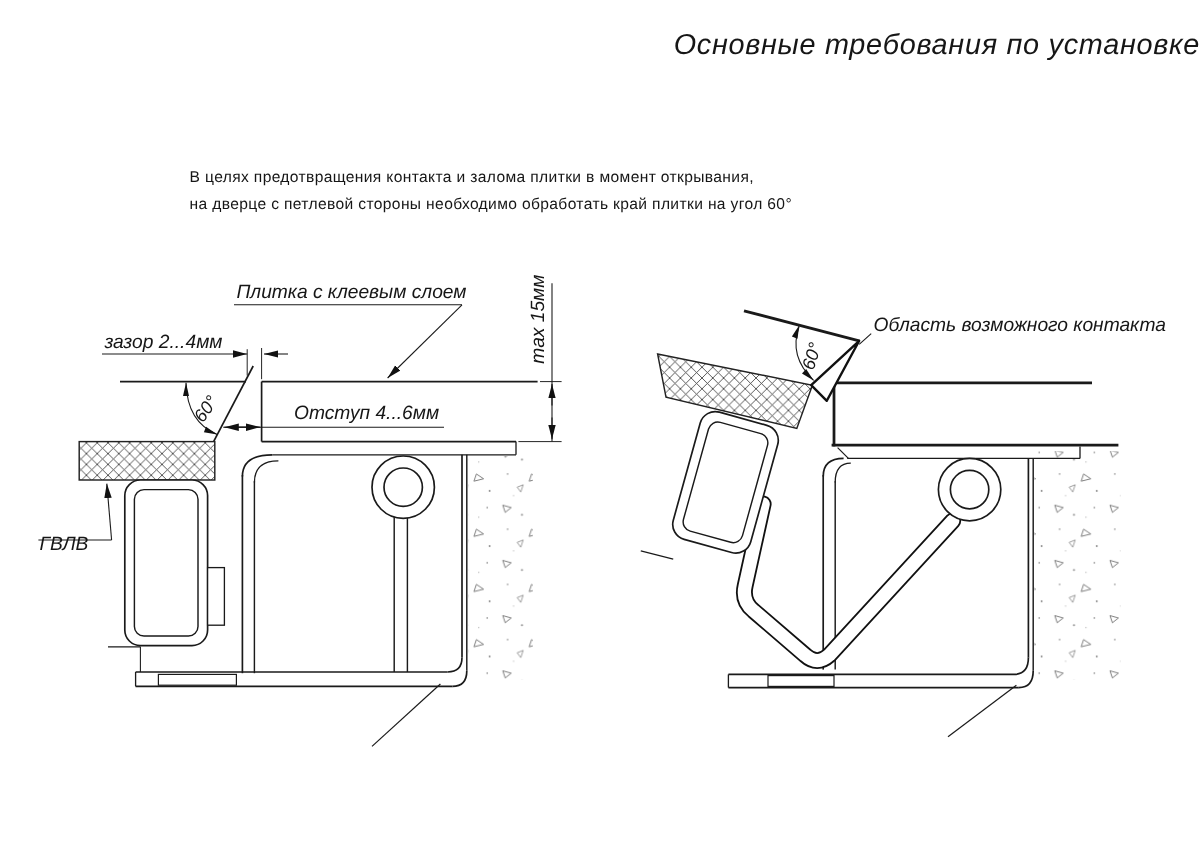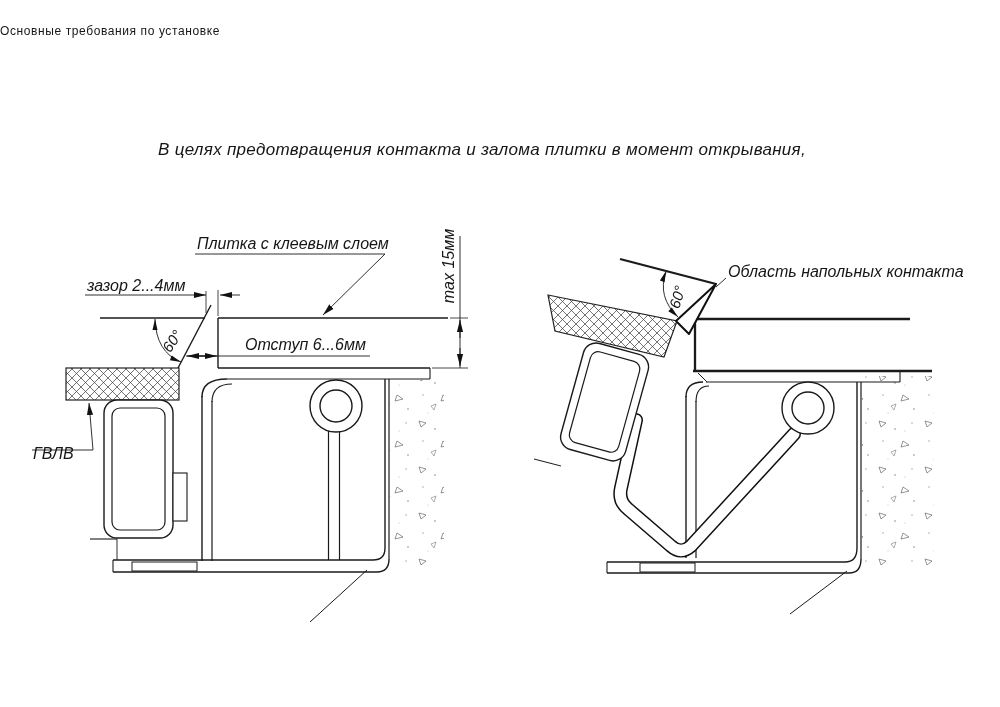--- a/index.html
+++ b/index.html
@@ -1,21 +1,21 @@
 <!DOCTYPE html>
 <html><head>
 <meta charset="utf-8">
 <style>
   html,body{margin:0;padding:0;background:#fff;}
   #stage{position:relative;width:1000px;height:707px;background:#fff;overflow:hidden;
          font-family:"Liberation Sans",sans-serif;color:#111;}
   #linework{position:absolute;left:0;top:0;}
   .txt{position:absolute;white-space:nowrap;color:#161616;}
-  .title-line{left:0;right:0;text-align:left;font-size:12px;letter-spacing:.6px;}
-  .note-line{font-style:italic;font-size:17px;letter-spacing:.3px;}
+  .title-line{left:0;right:0;text-align:right;font-size:24px;letter-spacing:.6px;font-style:italic;}
+  .note-line{font-size:13px;letter-spacing:.3px;}
   .lbl{font-style:italic;font-size:16px;}
   .rot-90{transform:translate(-50%,-50%) rotate(-90deg);}
   .rot-55{transform:translate(-50%,-50%) rotate(-55deg);}
   .rot-73{transform:translate(-50%,-50%) rotate(-73deg);}
   svg line,svg path,svg rect,svg circle,svg polygon{vector-effect:none;}
 </style>
 </head>
 <body>
 
 <div id="stage">
@@ -156,23 +156,24 @@
         <path d="M666,272 Q657,297 678,317"></path>
         <polygon points="666,271 664.6,282.2 659.9,280.5" fill="#111" stroke="none"></polygon>
         <polygon points="678,317 668.3,311.2 671.8,307.6" fill="#111" stroke="none"></polygon>
       </g>
     </g>
   </svg>
 
   <div class="txt title-line" style="top:24px">Основные требования по установке</div>
 
   <div class="txt note-line" style="left:158px;top:140px">В целях предотвращения контакта и залома плитки в момент открывания,</div>
+  <div class="txt note-line" style="left:158px;top:162px">на дверце с петлевой стороны необходимо обработать край плитки на угол 60°</div>
 
   <div class="txt lbl" style="left:197px;top:235px">Плитка с клеевым слоем</div>
   <div class="txt lbl" style="left:87px;top:277px">зазор 2...4мм</div>
-  <div class="txt lbl" style="left:245px;top:336px">Отступ 6...6мм</div>
+  <div class="txt lbl" style="left:245px;top:336px">Отступ 4...6мм</div>
   <div class="txt lbl" style="left:33px;top:445px">ГВЛВ</div>
   <div class="txt lbl rot-90" style="left:449px;top:266px">max 15мм</div>
   <div class="txt lbl rot-55" style="left:172px;top:341px;font-size:15px">60°</div>
 
   <div class="txt lbl rot-73" style="left:677px;top:297px;font-size:15px">60°</div>
-  <div class="txt lbl" style="left:728px;top:263px">Область напольных контакта</div>
+  <div class="txt lbl" style="left:728px;top:263px">Область возможного контакта</div>
 </div>
 
 </body></html>

